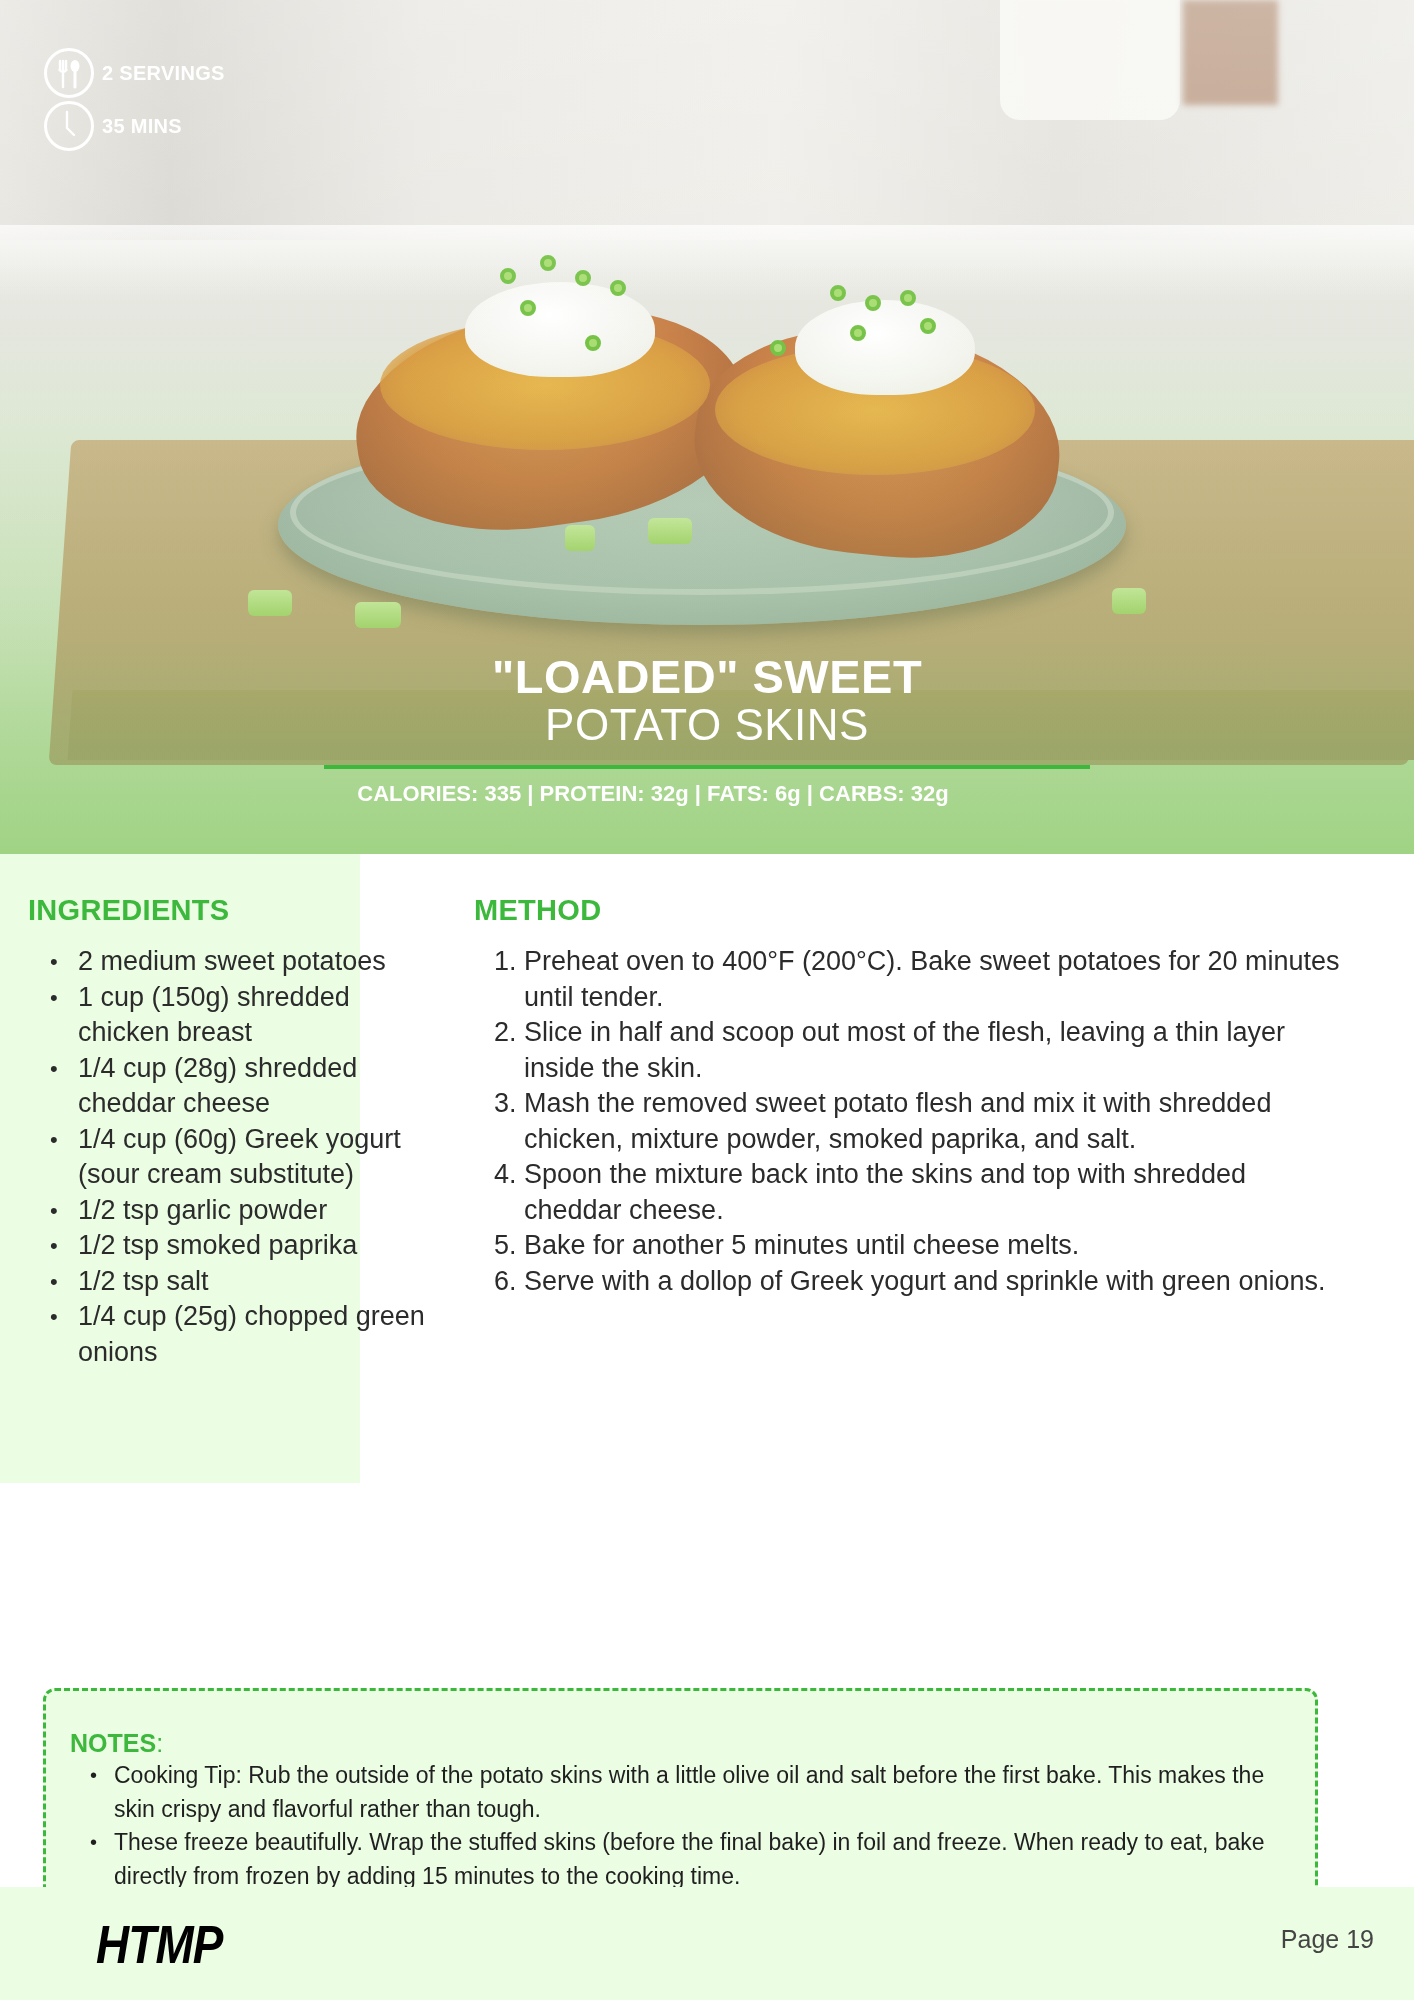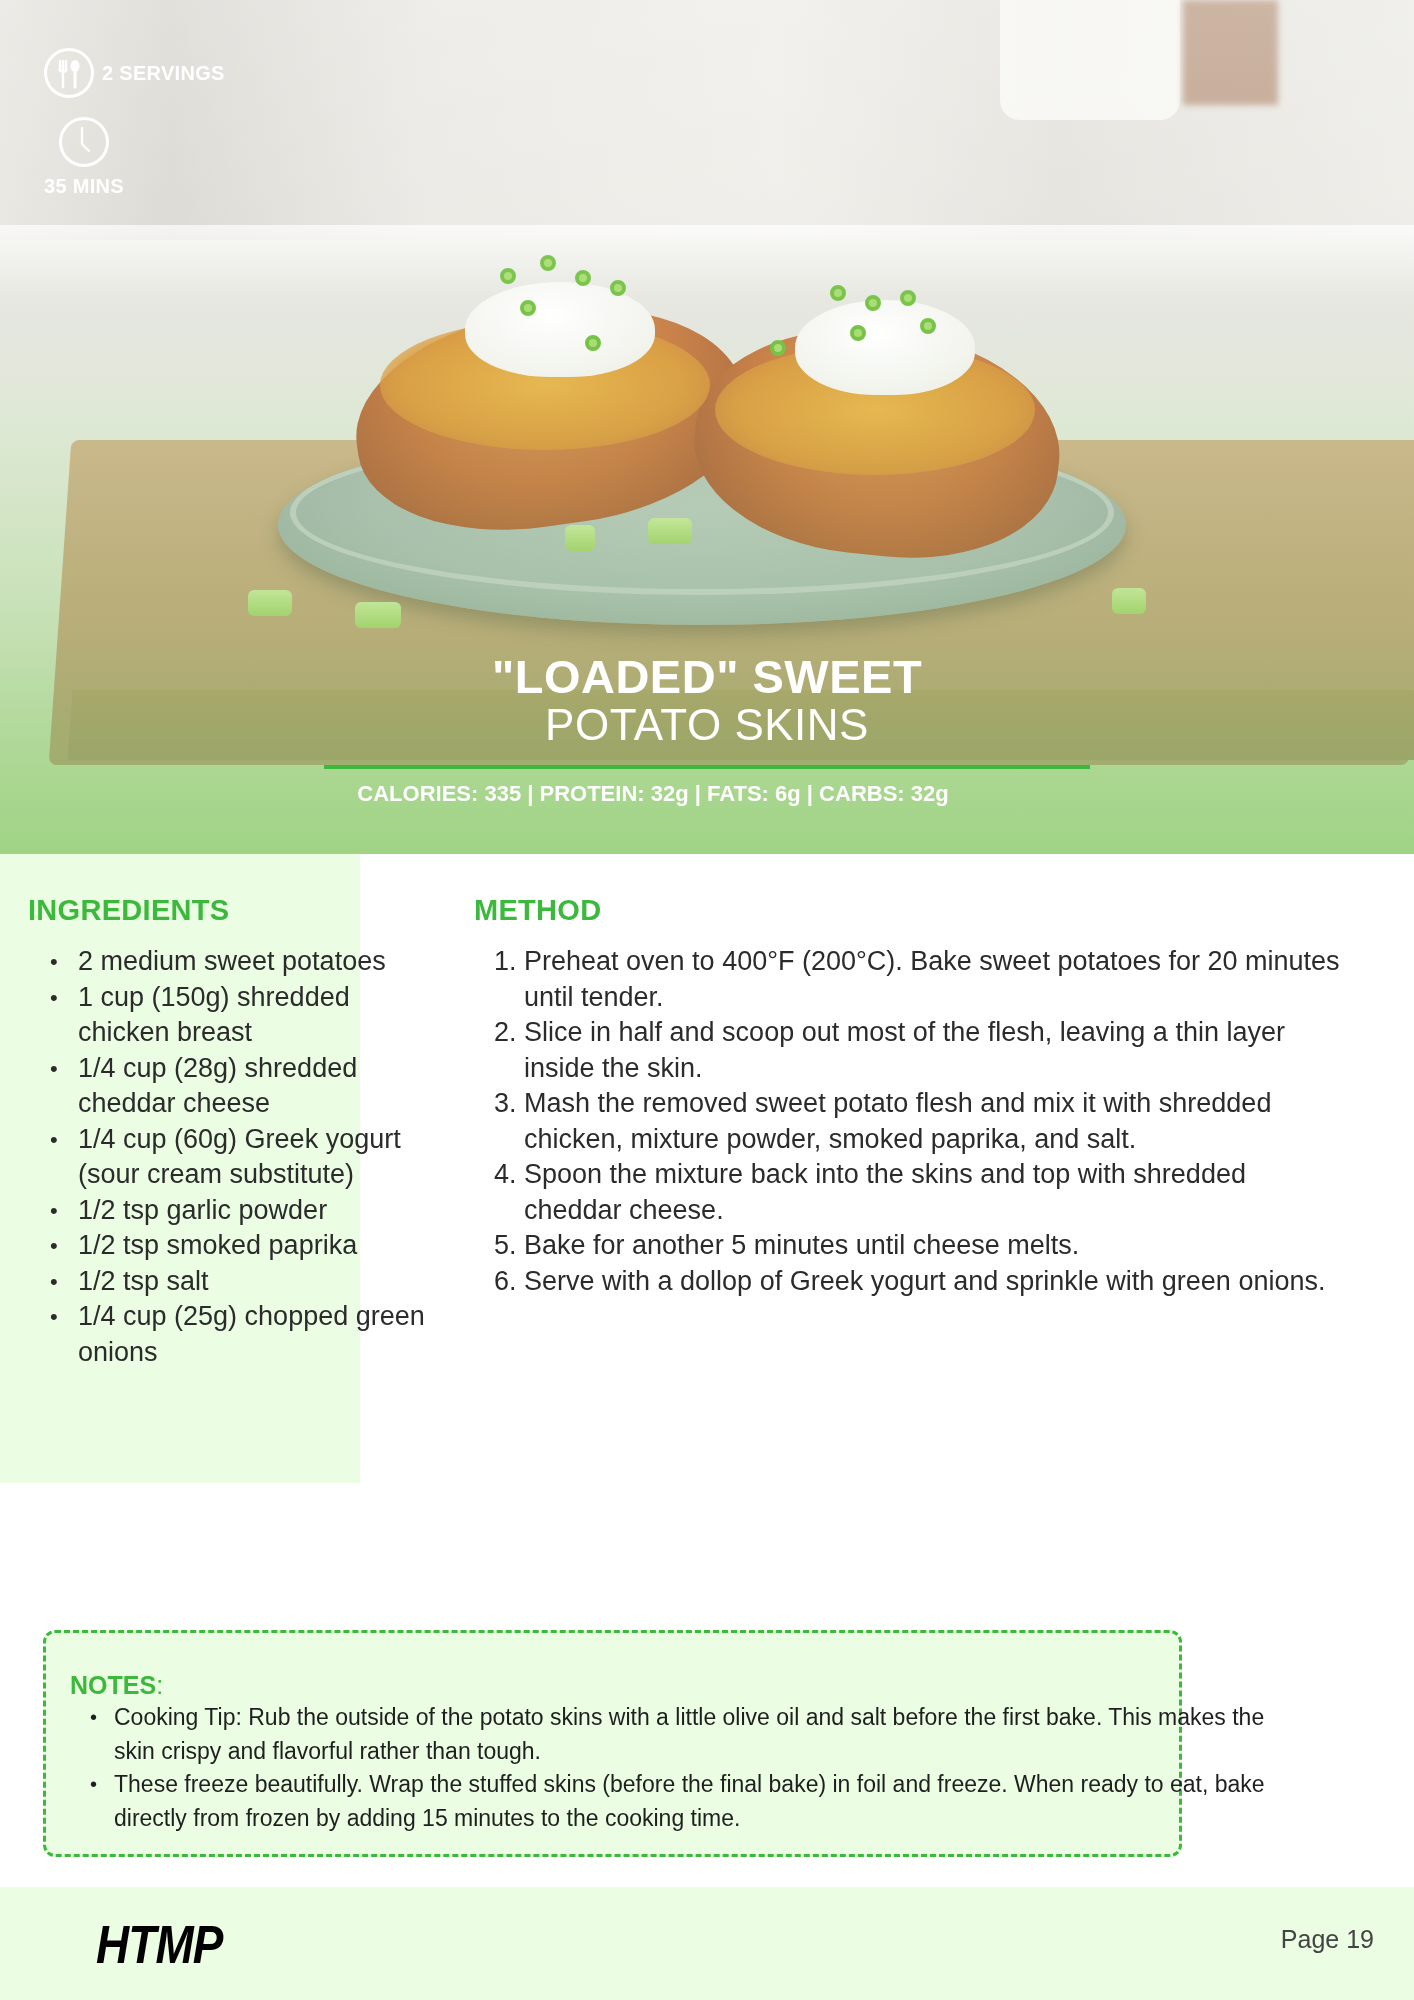--- a/index.html
+++ b/index.html
@@ -37,21 +37,21 @@
     .hero .cheese.c2 { left: 715px; top: 345px; width: 320px; height: 130px; }
     .hero .cream { position: absolute; border-radius: 50% 50% 45% 45%; background: radial-gradient(ellipse at 45% 35%, #ffffff, #eceee4); }
     .hero .cream.k1 { left: 465px; top: 282px; width: 190px; height: 95px; }
     .hero .cream.k2 { left: 795px; top: 300px; width: 180px; height: 95px; }
     .hero .scallion { position: absolute; width: 16px; height: 16px; border-radius: 50%; border: 4px solid #6fbf3d; background: #a5db6c; }
     .hero .celery { position: absolute; width: 44px; height: 26px; border-radius: 6px; background: linear-gradient(180deg,#c5e799,#a3d26a); }
     .hero .tint { position: absolute; inset: 0; background: linear-gradient(180deg, rgba(255,255,255,0.25) 0%, rgba(255,255,255,0.05) 40%, rgba(160,215,130,0.15) 75%, rgba(150,210,120,0.45) 100%); }
 
     .meta { position: absolute; left: 44px; display: flex; align-items: center; gap: 8px; }
     .meta.servings { top: 48px; }
-    .meta.time { top: 117px; flex-direction: column; }
+    .meta.time { top: 101px; }
     .meta .icon { width: 50px; height: 50px; border: 3px solid #ffffff; border-radius: 50%; position: relative; }
     .meta .label { color: #ffffff; font-size: 20px; font-weight: bold; letter-spacing: 0.3px; }
 
     .title { position: absolute; left: 0; width: 1414px; top: 652px; text-align: center; color: #ffffff; }
     .title .line1 { font-size: 47px; font-weight: bold; line-height: 50px; letter-spacing: 0.5px; }
     .title .line2 { font-size: 44px; font-weight: normal; line-height: 46px; letter-spacing: 0.5px; }
     .divider { position: absolute; left: 324px; top: 765px; width: 766px; height: 4px; background: #3cb83c; }
     .macros { position: absolute; left: 0; width: 1306px; top: 781px; text-align: center; color: #ffffff; font-size: 22px; font-weight: bold; }
 
     
@@ -63,21 +63,21 @@
     .ingredients li::before { content: "\2022"; position: absolute; left: 0; top: 0; font-size: 22px; }
 
     
     .method { position: absolute; left: 446px; top: 854px; width: 900px; height: 629px; }
     .method .section-heading { position: absolute; left: 28px; top: 40px; }
     .method ol { position: absolute; left: 48px; top: 90px; width: 850px; list-style: none; }
     .method li { position: relative; padding-left: 30px; font-size: 27px; line-height: 35.5px; color: #2b2b2b; }
     .method li .num { position: absolute; left: 0; top: 0; }
 
     
-    .notes { position: absolute; left: 43px; top: 1630px; width: 1139px; height: 227px;
+    .notes { position: absolute; left: 43px; top: 1688px; width: 1275px; height: 227px;
       background: #ebfde3; border: 3px dashed #3cb83c; border-radius: 12px; }
     .notes .notes-heading { position: absolute; left: 24px; top: 38px; color: #3cb83c; font-size: 25px; font-weight: bold; }
     .notes .notes-heading .colon { font-weight: normal; }
     .notes ul { position: absolute; left: 44px; top: 68px; width: 1210px; list-style: none; }
     .notes li { position: relative; padding-left: 24px; font-size: 23px; line-height: 33.5px; color: #1f1f1f; }
     .notes li::before { content: "\2022"; position: absolute; left: 0; top: 0; font-size: 20px; }
 
     
     .footer { position: absolute; left: 0; top: 1887px; width: 1414px; height: 113px; background: #ebfde3; }
     .footer .logo { position: absolute; left: 96px; top: 26px; font-size: 54px; font-weight: bold; font-style: italic; color: #000000; letter-spacing: -1px; transform: scaleX(0.85); transform-origin: left center; }

